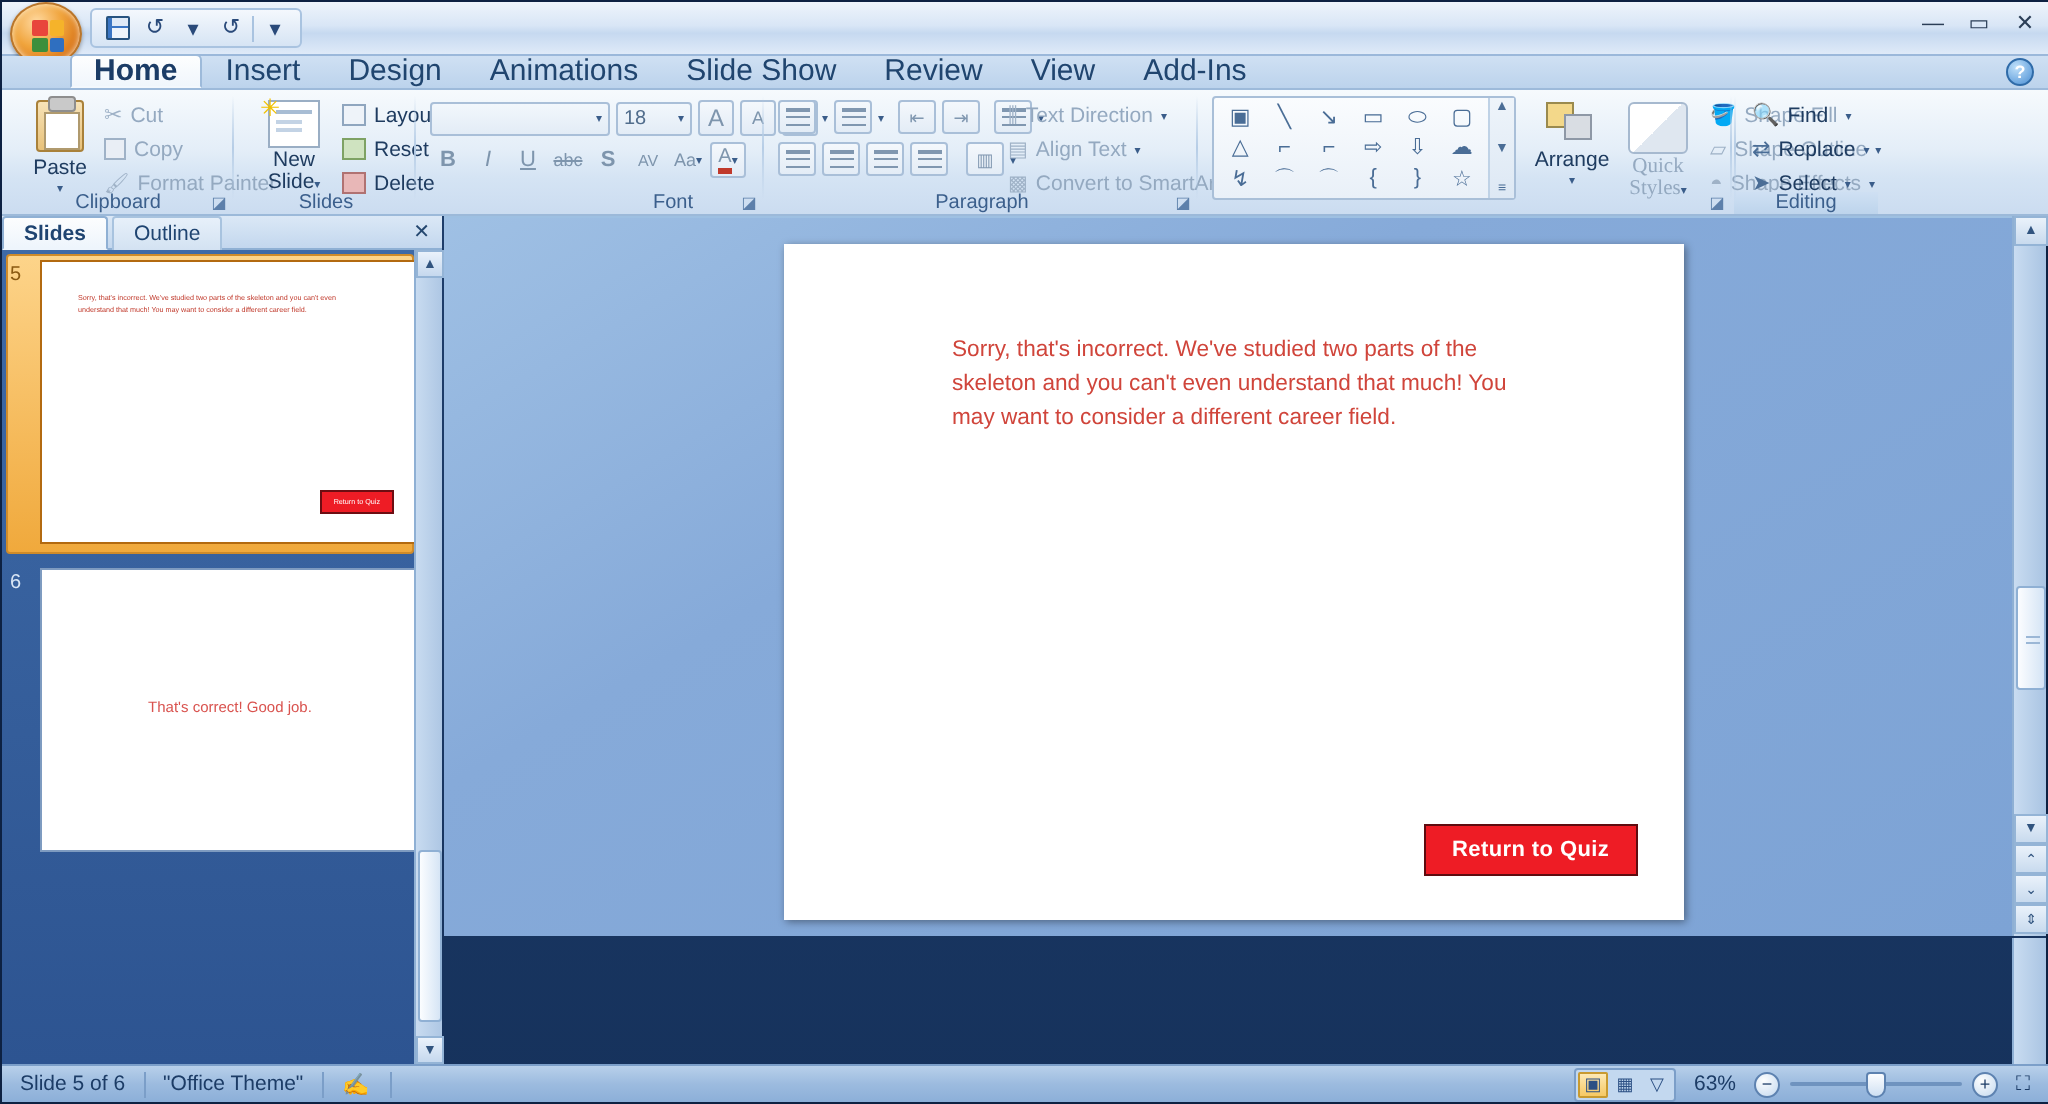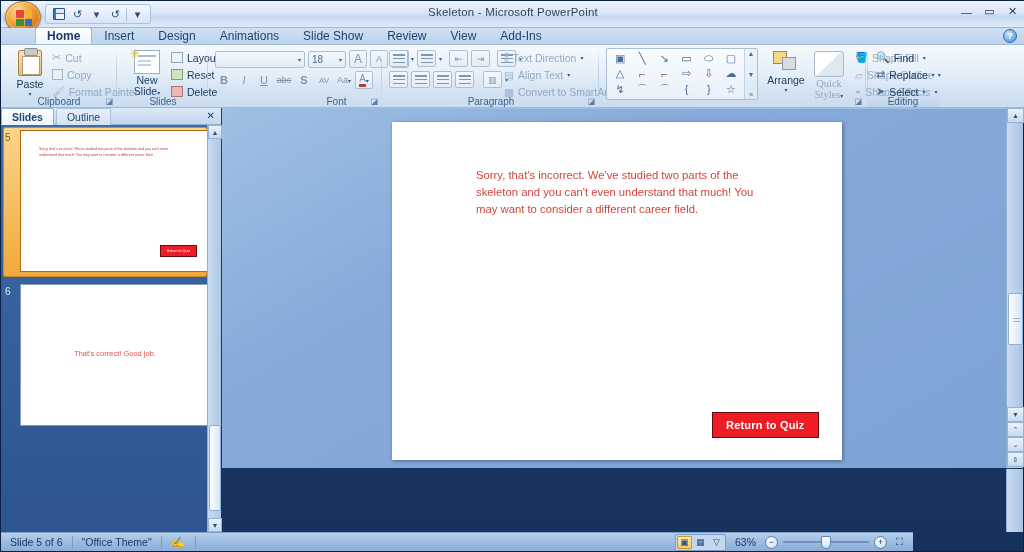--- a/index.html
+++ b/index.html
@@ -63,21 +63,21 @@
   .winbtn { width:17px;height:15px; display:flex;align-items:center;justify-content:center;
             font-size:11px;color:#2b3e57; }
 
   
   .tabstrip {
     position:absolute; left:0; top:27px; width:1024px; height:17px;
     background: linear-gradient(180deg,#cfe0f3 0%,#bcd3ec 100%);
     border-bottom:1px solid #9dbada;
     display:flex; align-items:flex-end; padding-left:34px;
   }
-  .tab { height:17px; padding:0 11px; font-size:12px; color:#20456f;
+  .tab { height:17px; padding:0 11px; font-size:15px; color:#20456f;
          display:flex;align-items:center; border:1px solid transparent; }
   .tab.active {
     background: linear-gradient(180deg,#fdfefe 0%,#f0f6fc 100%);
     border:1px solid #9dbada; border-bottom:1px solid #f3f8fd;
     border-radius:3px 3px 0 0; color:#1b3c66; font-weight:bold;
   }
   .help-ico{ position:absolute; right:8px; top:1px; width:14px;height:14px;border-radius:50%;
     background:radial-gradient(circle at 35% 30%,#bfe0fa,#4b8fd4);
     border:1px solid #2f6ba8; color:#fff;font-size:9px;font-weight:bold;
     display:flex;align-items:center;justify-content:center;}
@@ -217,21 +217,21 @@
     border-top:1px solid #9bb7d6; border-bottom:1px solid #9bb7d6; }
 
   
   .notes { position:absolute; left:221px; top:468px; right:17px; bottom:19px;
     background:#fff; border-top:2px solid #7fa3cc; }
   .notes-text{ position:absolute; left:8px; top:11px; font-size:12px; color:#3a3a3a; }
   .notes-scroll{ position:absolute; right:0; top:468px; width:17px; bottom:19px;
     background:linear-gradient(90deg,#c9dcf1,#a9c4e2); border-left:1px solid #8fb0d4; }
 
   
-  .status { position:absolute; left:0; bottom:0; width:912px; height:19px;
+  .status { position:absolute; left:0; bottom:0; width:1024px; height:19px;
     background: linear-gradient(180deg,#b8d0ea 0%,#9cbbdf 50%,#8cafd8 100%);
     border-top:1px solid #7c9fc9; display:flex; align-items:center; font-size:10.5px; color:#1c3c66;text-align:right; }
   .st-item{ padding:0 9px; height:19px; display:flex; align-items:center; }
   .st-div{ width:1px; height:13px; background:#7b9ec8; }
   .spell-ico{ width:15px;height:13px; color:#2f5a8e; font-size:11px; display:flex;align-items:center;justify-content:center;}
   .st-right{ margin-left:auto; display:flex; align-items:center; gap:5px; padding-right:6px; }
   .viewbtns{ display:flex; gap:1px; border:1px solid #7b9ec8; background:#c3d8ef; border-radius:2px; padding:1px;}
   .vbtn{ width:15px;height:13px; display:flex;align-items:center;justify-content:center;
     font-size:9px; color:#2c5084; }
   .vbtn.active{ background:linear-gradient(180deg,#fde9b5,#f6c863); border:1px solid #c89a30; border-radius:1px;}
@@ -263,21 +263,20 @@
     <div class="qat">
       <div class="qbtn">
           <span class="save-ico"></span>
         </div>
       <div class="qbtn undo-ico">↺</div>
       <div class="qbtn tiny-arrow">▾</div>
       <div class="qbtn redo-ico">↻</div>
       <div class="sep"></div>
       <div class="qbtn tiny-arrow">▾</div>
     </div>
-    <div class="wintitle">Skeleton - Microsoft PowerPoint</div>
     <div class="winbtns">
       <div class="winbtn">—</div>
       <div class="winbtn">▭</div>
       <div class="winbtn">✕</div>
     </div>
   </div>
 
   <div class="tabstrip">
     <div class="tab active">Home</div>
     <div class="tab">Insert</div>

